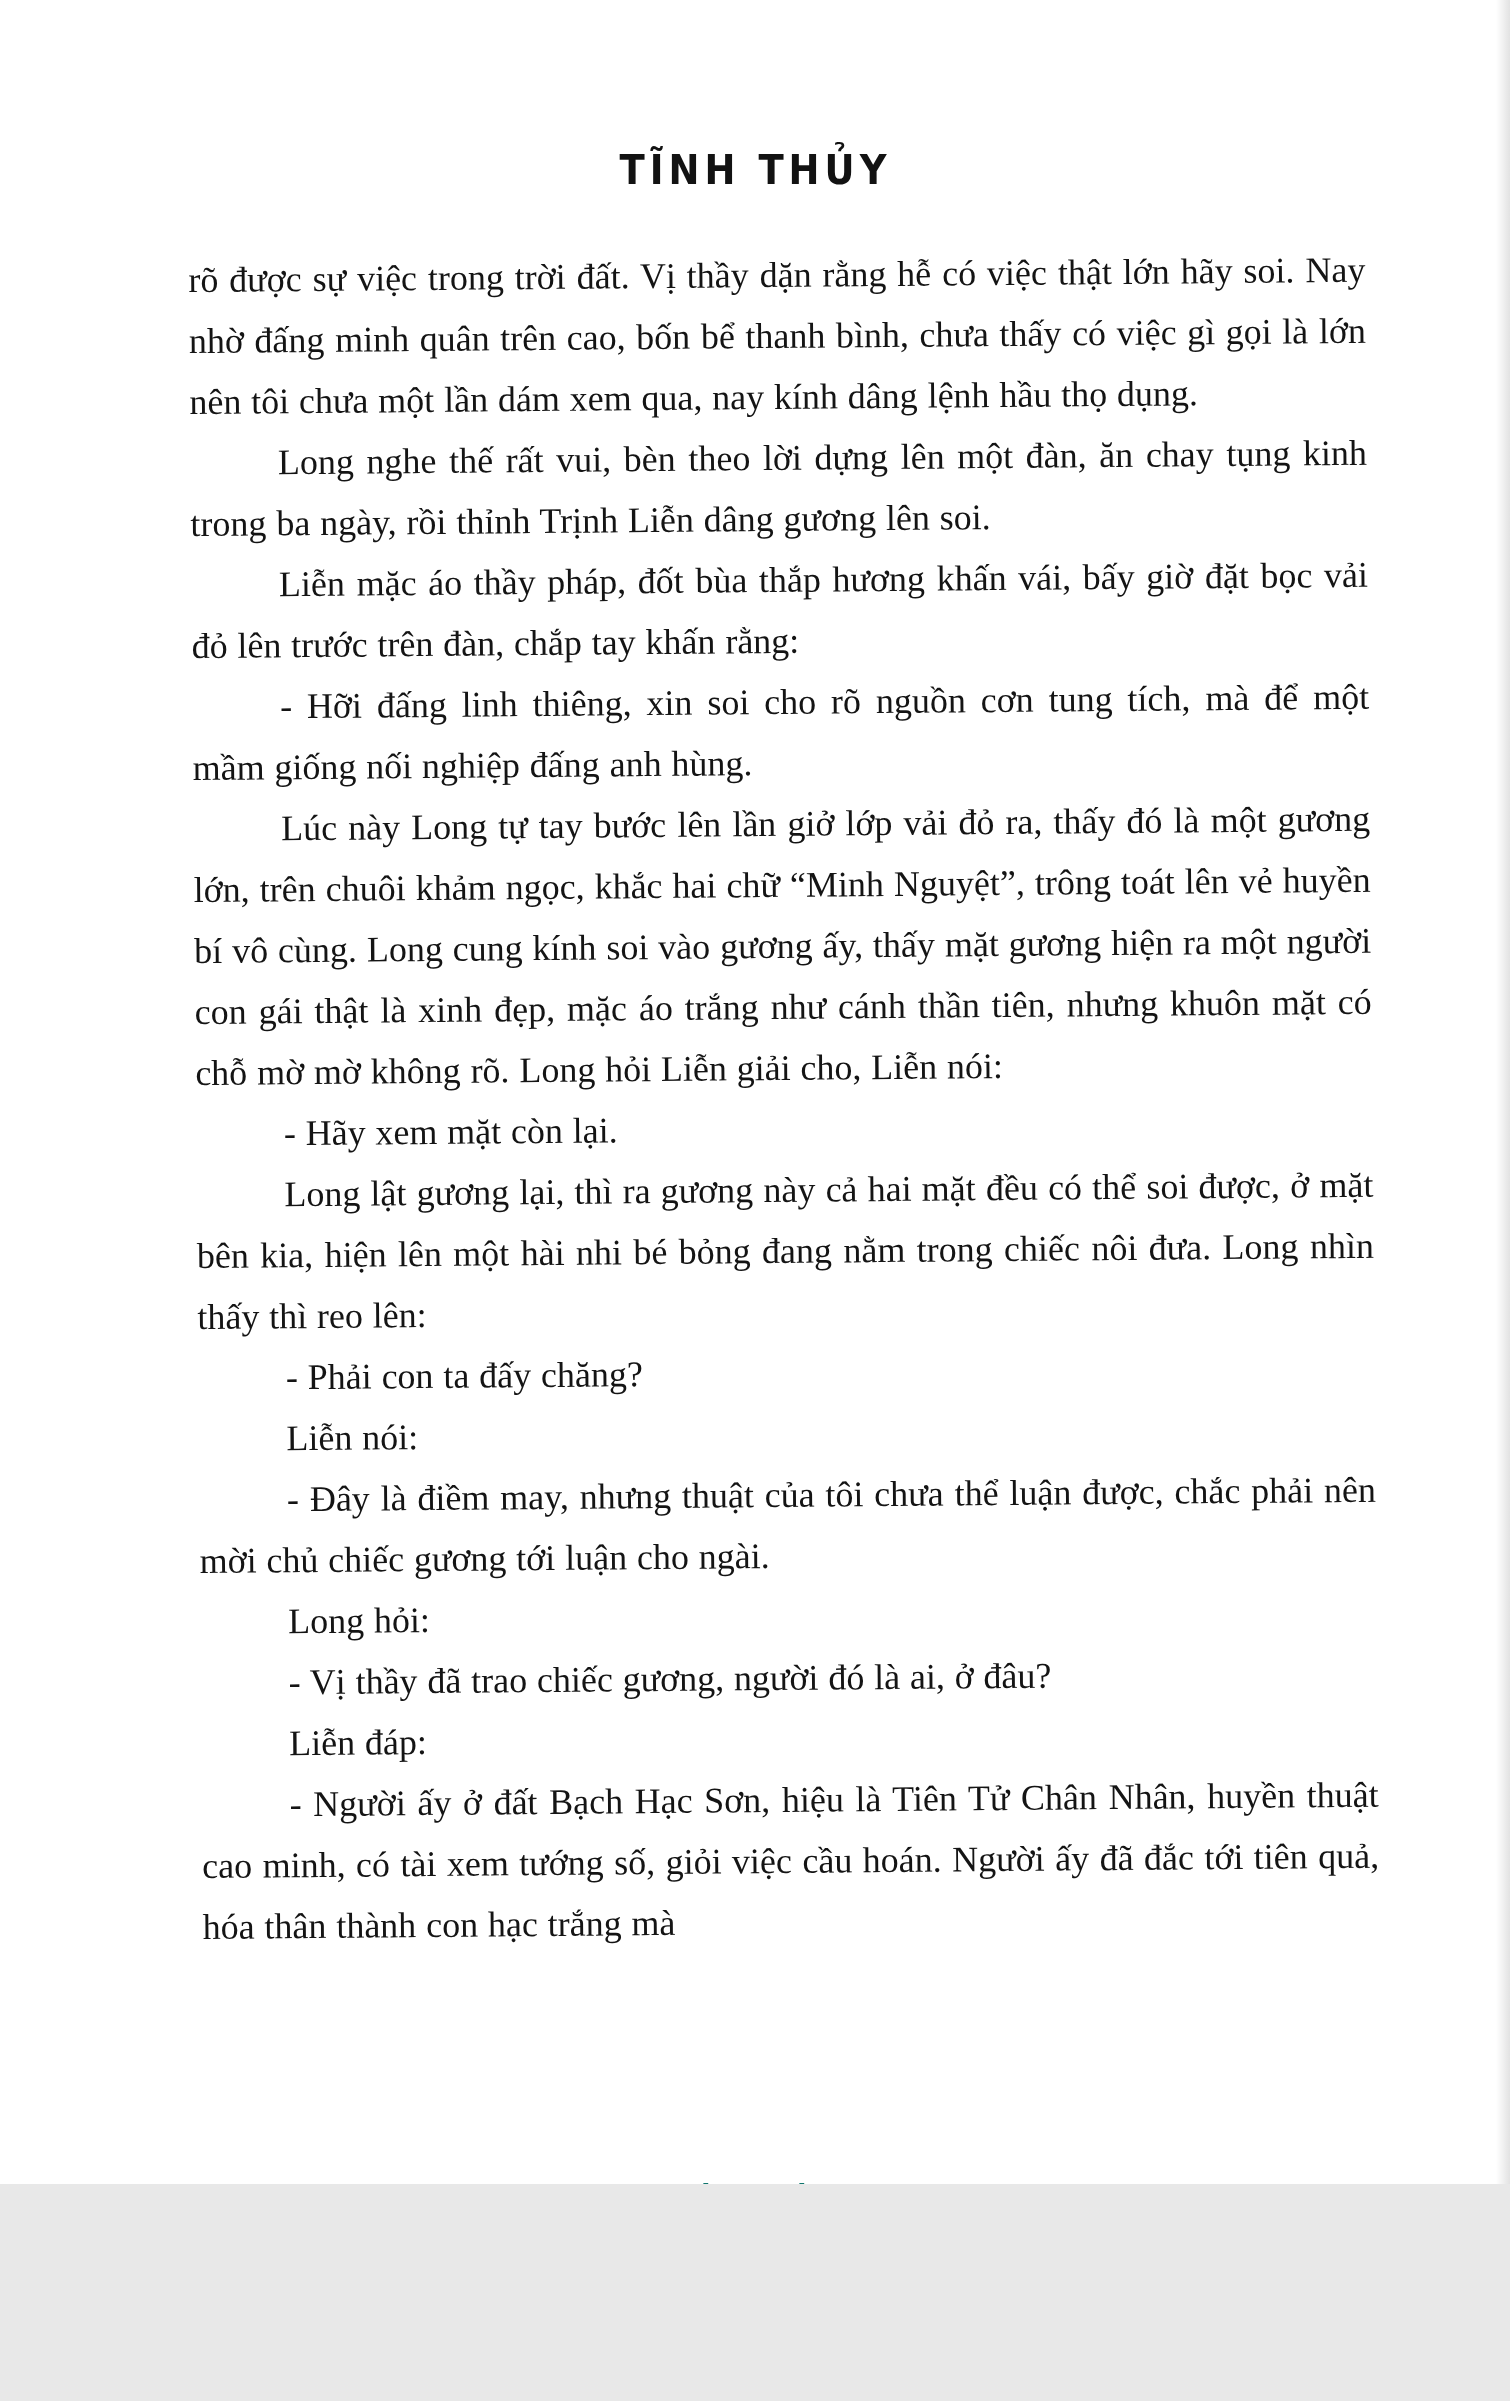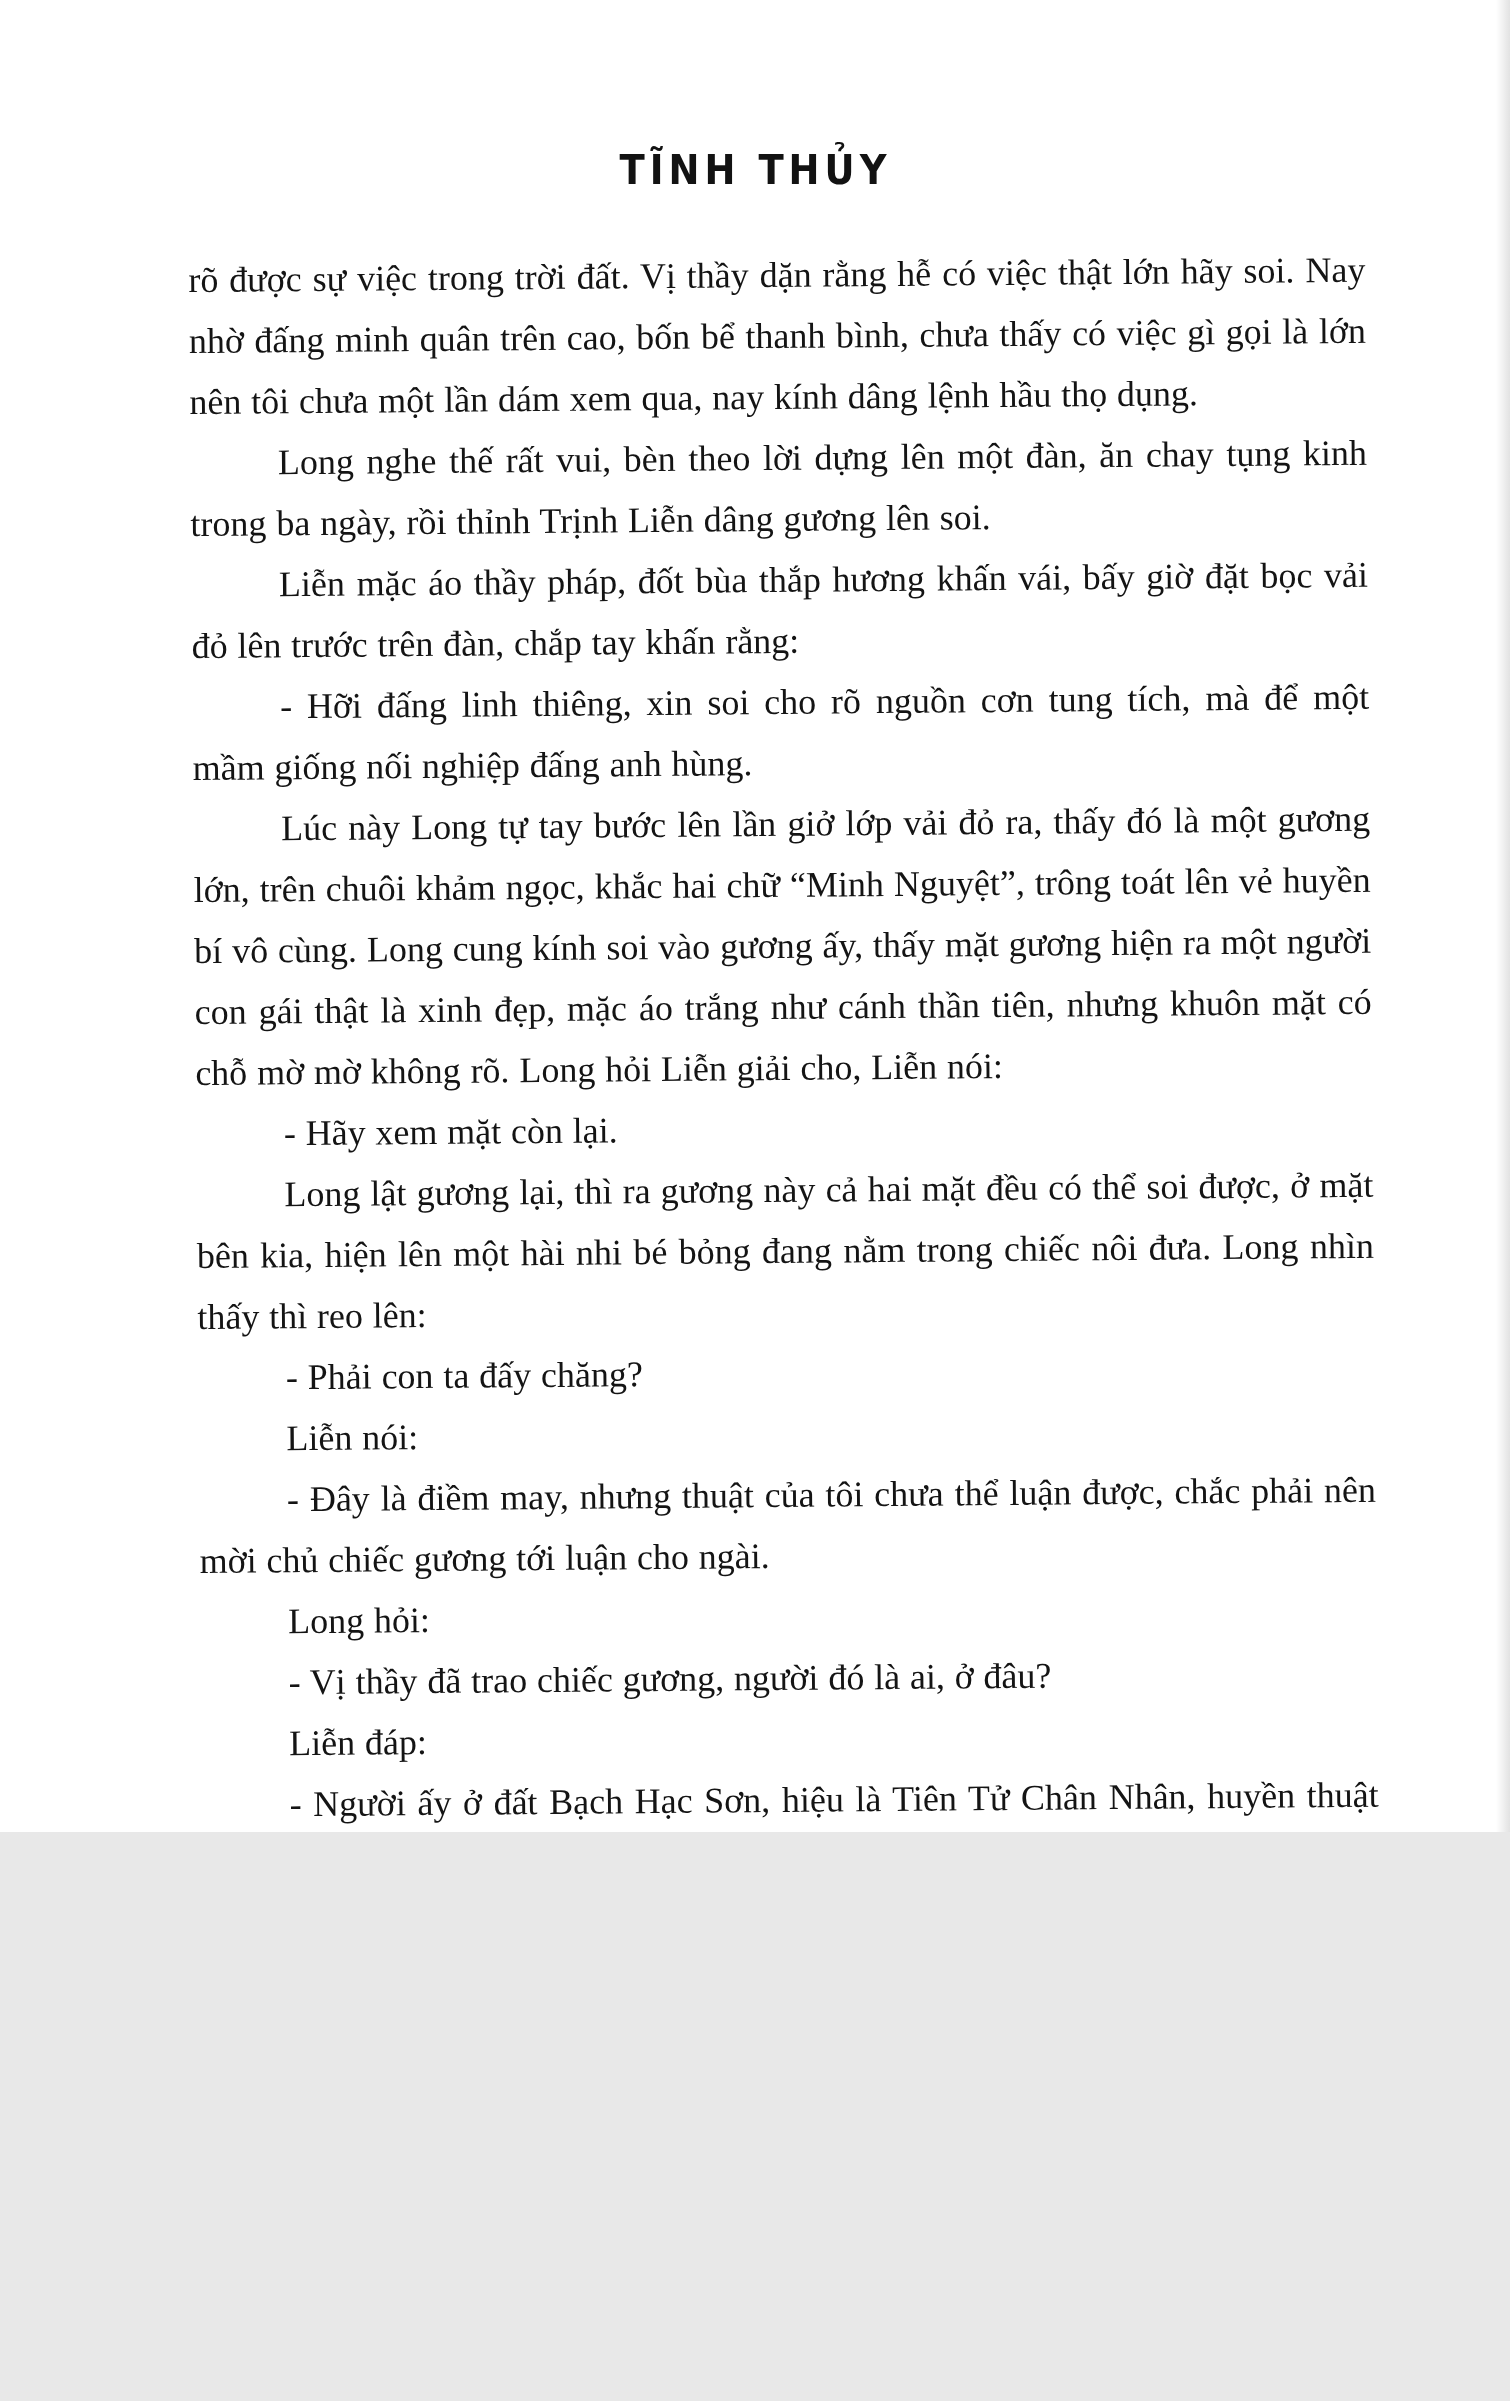--- a/index.html
+++ b/index.html
@@ -3,21 +3,21 @@
 <meta charset="utf-8">
 <style>
   html, body {
     margin: 0;
     padding: 0;
     background: #e8e8e8;
   }
   .page {
     position: relative;
     width: 1511px;
-    height: 1832px;
+    height: 2184px;
     background: #ffffff;
     overflow: hidden;
     font-family: "Liberation Serif", "DejaVu Serif", serif;
   }
   .header-title {
     position: absolute;
     top: 148px;
     left: 0;
     width: 100%;
     text-align: center;

